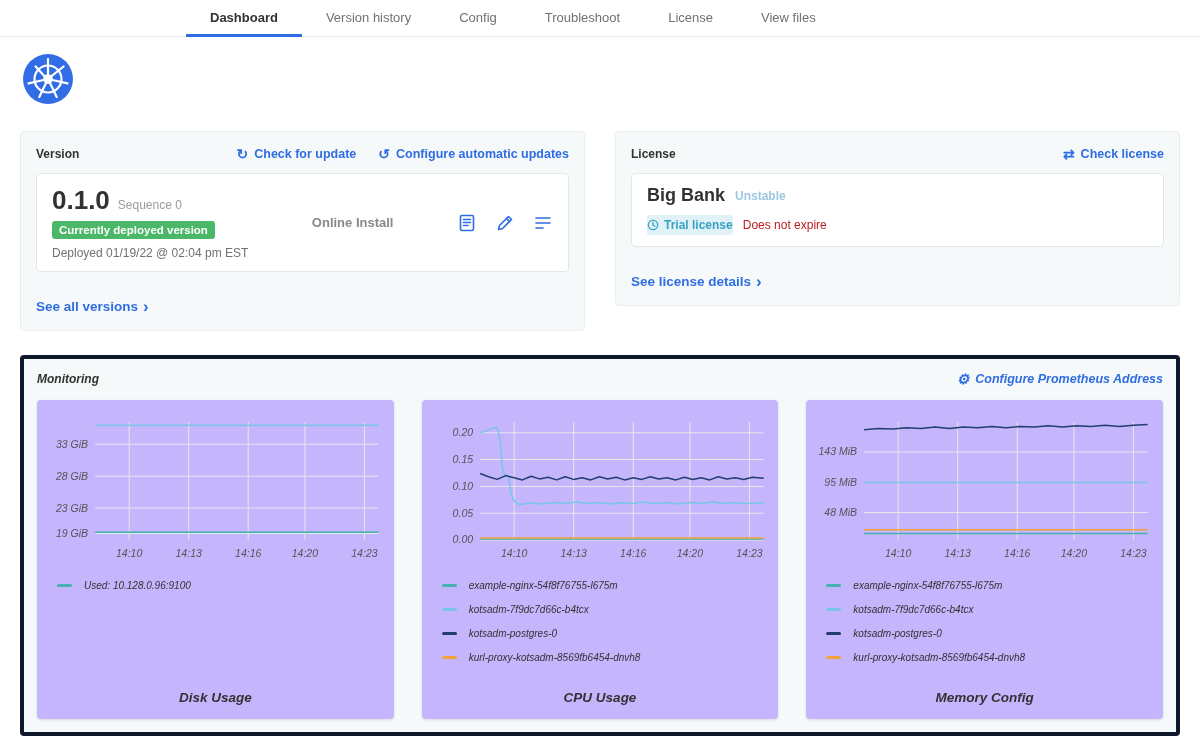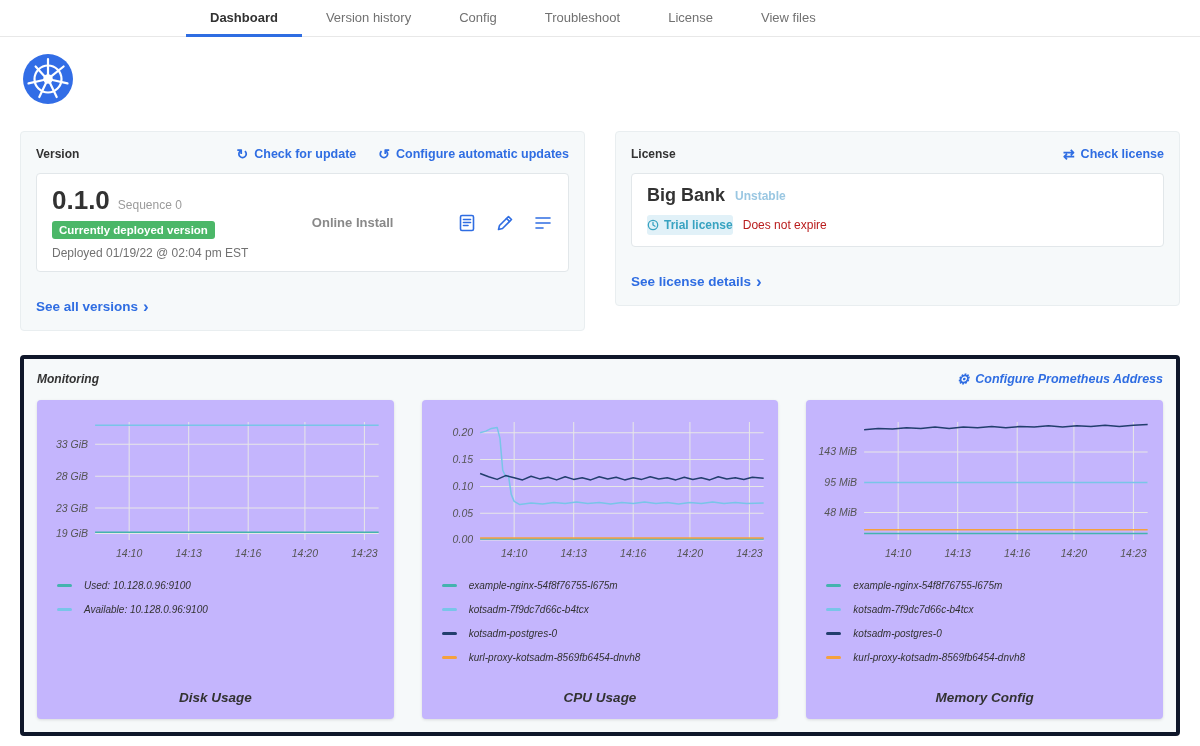--- a/index.html
+++ b/index.html
@@ -239,24 +239,20 @@
           <text class="xlab" x="257.4" y="145">14:20</text>
           <line class="grid" x1="316.8" x2="316.8" y1="10" y2="128"></line>
           <text class="xlab" x="316.8" y="145">14:23</text>
           <polyline fill="none" stroke="#44b3ae" stroke-width="1.5" stroke-linejoin="round" points="48.0,120.3 331.0,120.3"></polyline>
           <polyline fill="none" stroke="#79c5e8" stroke-width="1.5" stroke-linejoin="round" points="48.0,13.2 331.0,13.2"></polyline>
         </svg>
       <div class="legend">
         <div class="legend-item">
           <span class="swatch" style="background: rgb(68, 179, 174);"></span>
           <span>Used: 10.128.0.96:9100</span>
-        </div>
-        <div class="legend-item">
-          <span class="swatch" style="background: rgb(121, 197, 232);"></span>
-          <span>Available: 10.128.0.96:9100</span>
         </div>
       </div>
       <div class="chart-title">Disk Usage</div>
     </div>
 
     <div class="chart-card">
       <svg class="chart-svg" preserveAspectRatio="none" viewBox="0 0 336 155">
           <line class="grid" x1="48" x2="331" y1="20.7" y2="20.7"></line>
           <text class="ylab" x="41" y="24.2">0.20</text>
           <line class="grid" x1="48" x2="331" y1="47.5" y2="47.5"></line>

